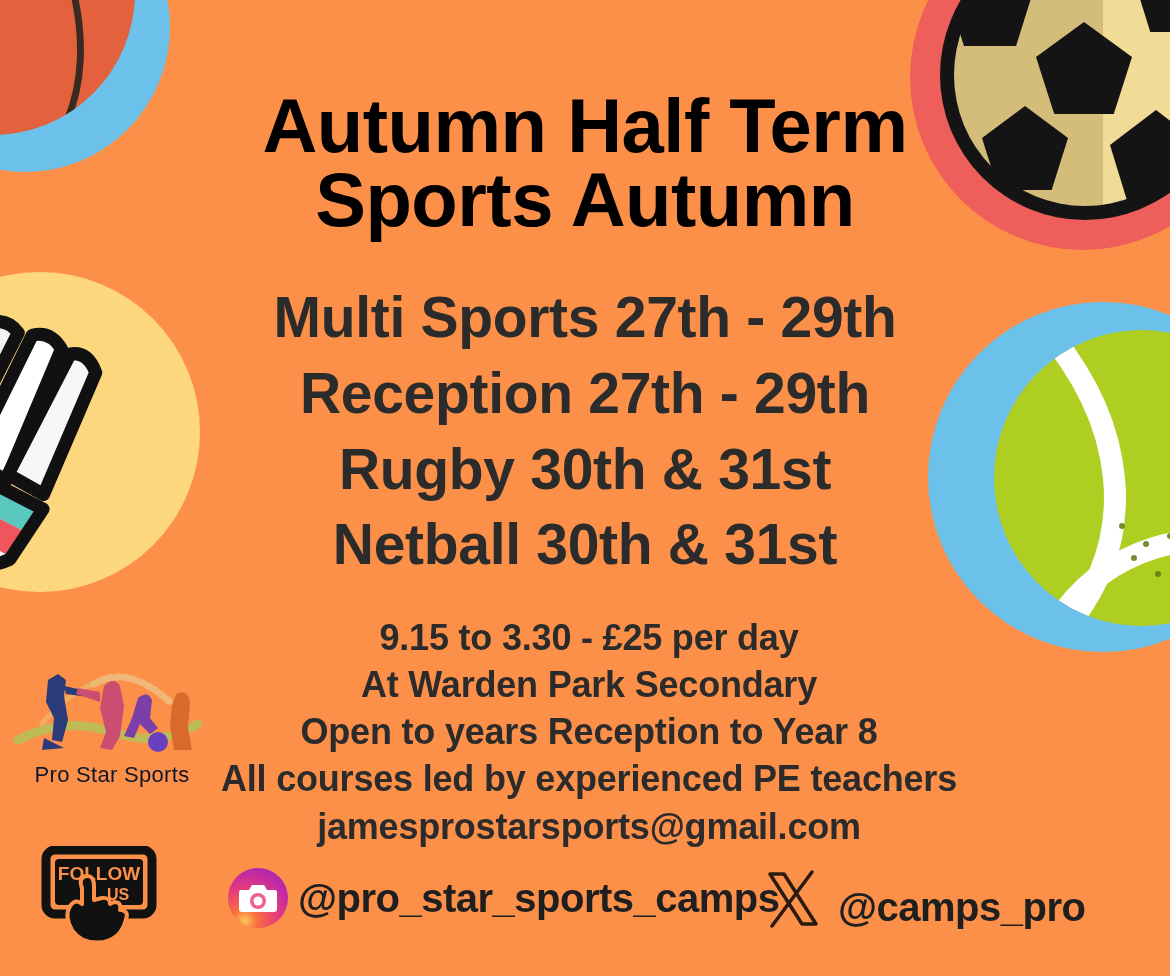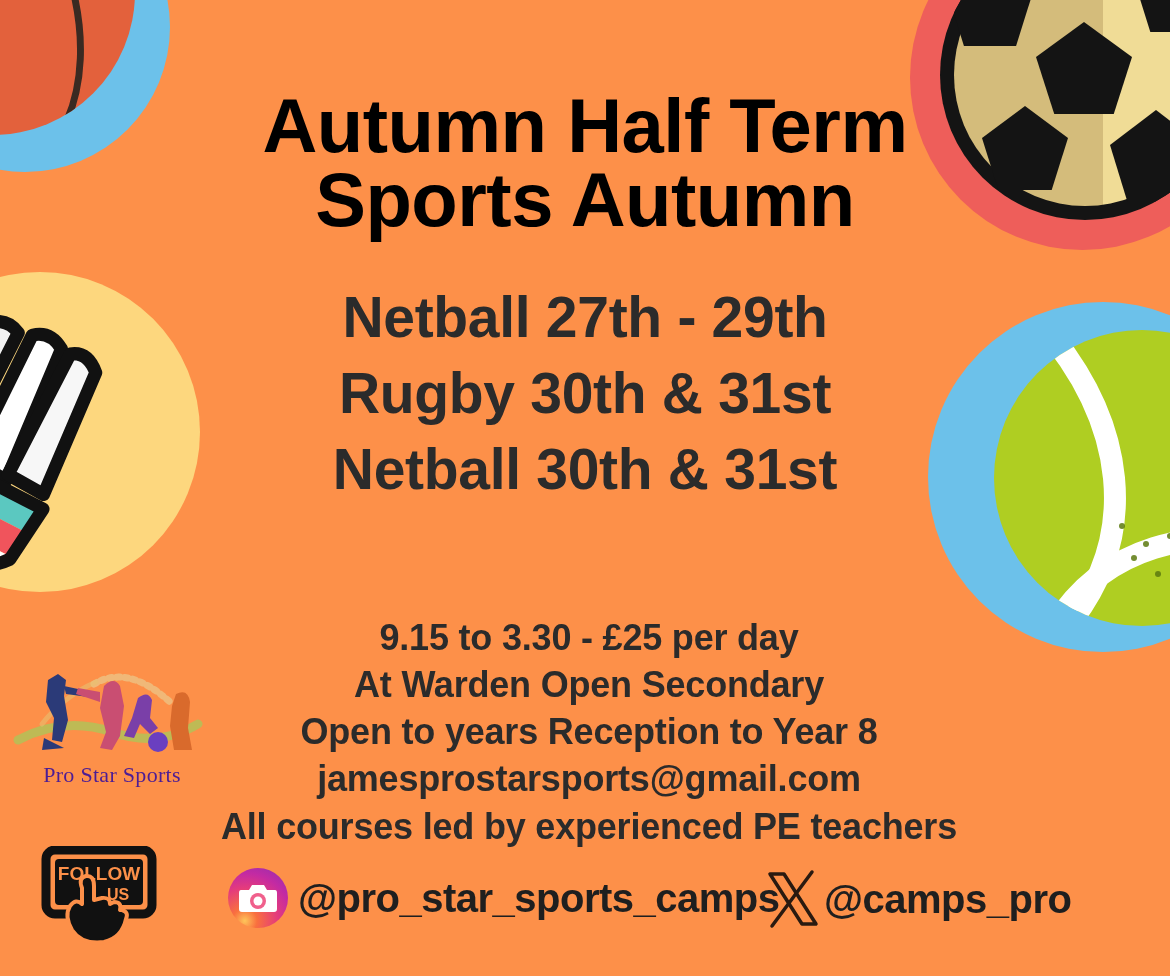--- a/index.html
+++ b/index.html
@@ -186,25 +186,24 @@
     width: 196px;
     height: 128px;
     z-index: 6;
   }
   .logo-mark { position: absolute; left: 0; top: 0; }
   .logo-word {
     position: absolute;
     left: 12px; right: 0;
     bottom: 2px;
     text-align: center;
-    color: #4c1d95;
+    color: #0f172a;
     font-size: 22px;
     font-weight: normal;
     letter-spacing: 0.3px;
-    font-family: Liberation Serif, serif;
   }
 
   
   .social-row {
     position: absolute;
     left: 0; right: 0;
     bottom: 14px;
     height: 116px;
     z-index: 6;
   }
@@ -233,21 +232,22 @@
     color: #1F1F1F;
     font-size: 40px;
     font-weight: bold;
     letter-spacing: -0.5px;
     white-space: nowrap;
   }
   .x-item {
     position: absolute;
     left: 762px; top: 22px;
     display: flex;
-    align-items: center;
+    align-items: flex-end;
+    gap: 14px;
   }
   .x-icon { width: 62px; height: 62px; flex: none; }
 </style>
 </head>
 <body>
 
 <div class="poster">
 
   <div class="deco bb-ring"></div>
   <div class="deco bb-ball">
@@ -308,31 +308,32 @@
   </div>
 
   <div class="content">
 
     <h1 class="title">
       <span class="line">Autumn Half Term</span>
       <span class="line">Sports Autumn</span>
     </h1>
 
     <div class="courses">
-      <span class="line">Netball 27th - 29th</span>
+      <span class="line">Multi Sports 27th - 29th</span>
+      <span class="line">Reception 27th - 29th</span>
       <span class="line">Rugby 30th &amp; 31st</span>
       <span class="line">Netball 30th &amp; 31st</span>
     </div>
 
     <div class="details">
       <span class="line">9.15 to 3.30 - £25 per day</span>
-      <span class="line">At Warden Open Secondary</span>
+      <span class="line">At Warden Park Secondary</span>
       <span class="line">Open to years Reception to Year 8</span>
+      <span class="line">All courses led by experienced PE teachers</span>
       <span class="line">jamesprostarsports@gmail.com</span>
-      <span class="line">All courses led by experienced PE teachers</span>
     </div>
 
     <div class="logo">
       <svg class="logo-mark" width="196" height="102" viewBox="0 0 196 102">
         <path d="M86 22 Q120 2 162 40" fill="none" stroke="#F0B878" stroke-width="7" stroke-linecap="round" stroke-dasharray="3 5"></path>
         <path d="M10 78 Q56 54 104 70 Q150 86 190 62" fill="none" stroke="#A8C85A" stroke-width="9" stroke-linecap="round" opacity="0.75"></path>
         <path d="M88 20 Q56 34 34 62" fill="none" stroke="#E8C070" stroke-width="5" stroke-linecap="round" opacity="0.6"></path>
         <path d="M40 18 L50 12 L58 18 L56 34 L60 58 L54 80 L44 78 L46 56 L38 40 Z" fill="#2B3A78"></path>
         <path d="M56 24 L84 30 L88 36 L58 32 Z" fill="#2B3A78"></path>
         <path d="M36 76 L56 86 L34 88 Z" fill="#2B3A78"></path>

